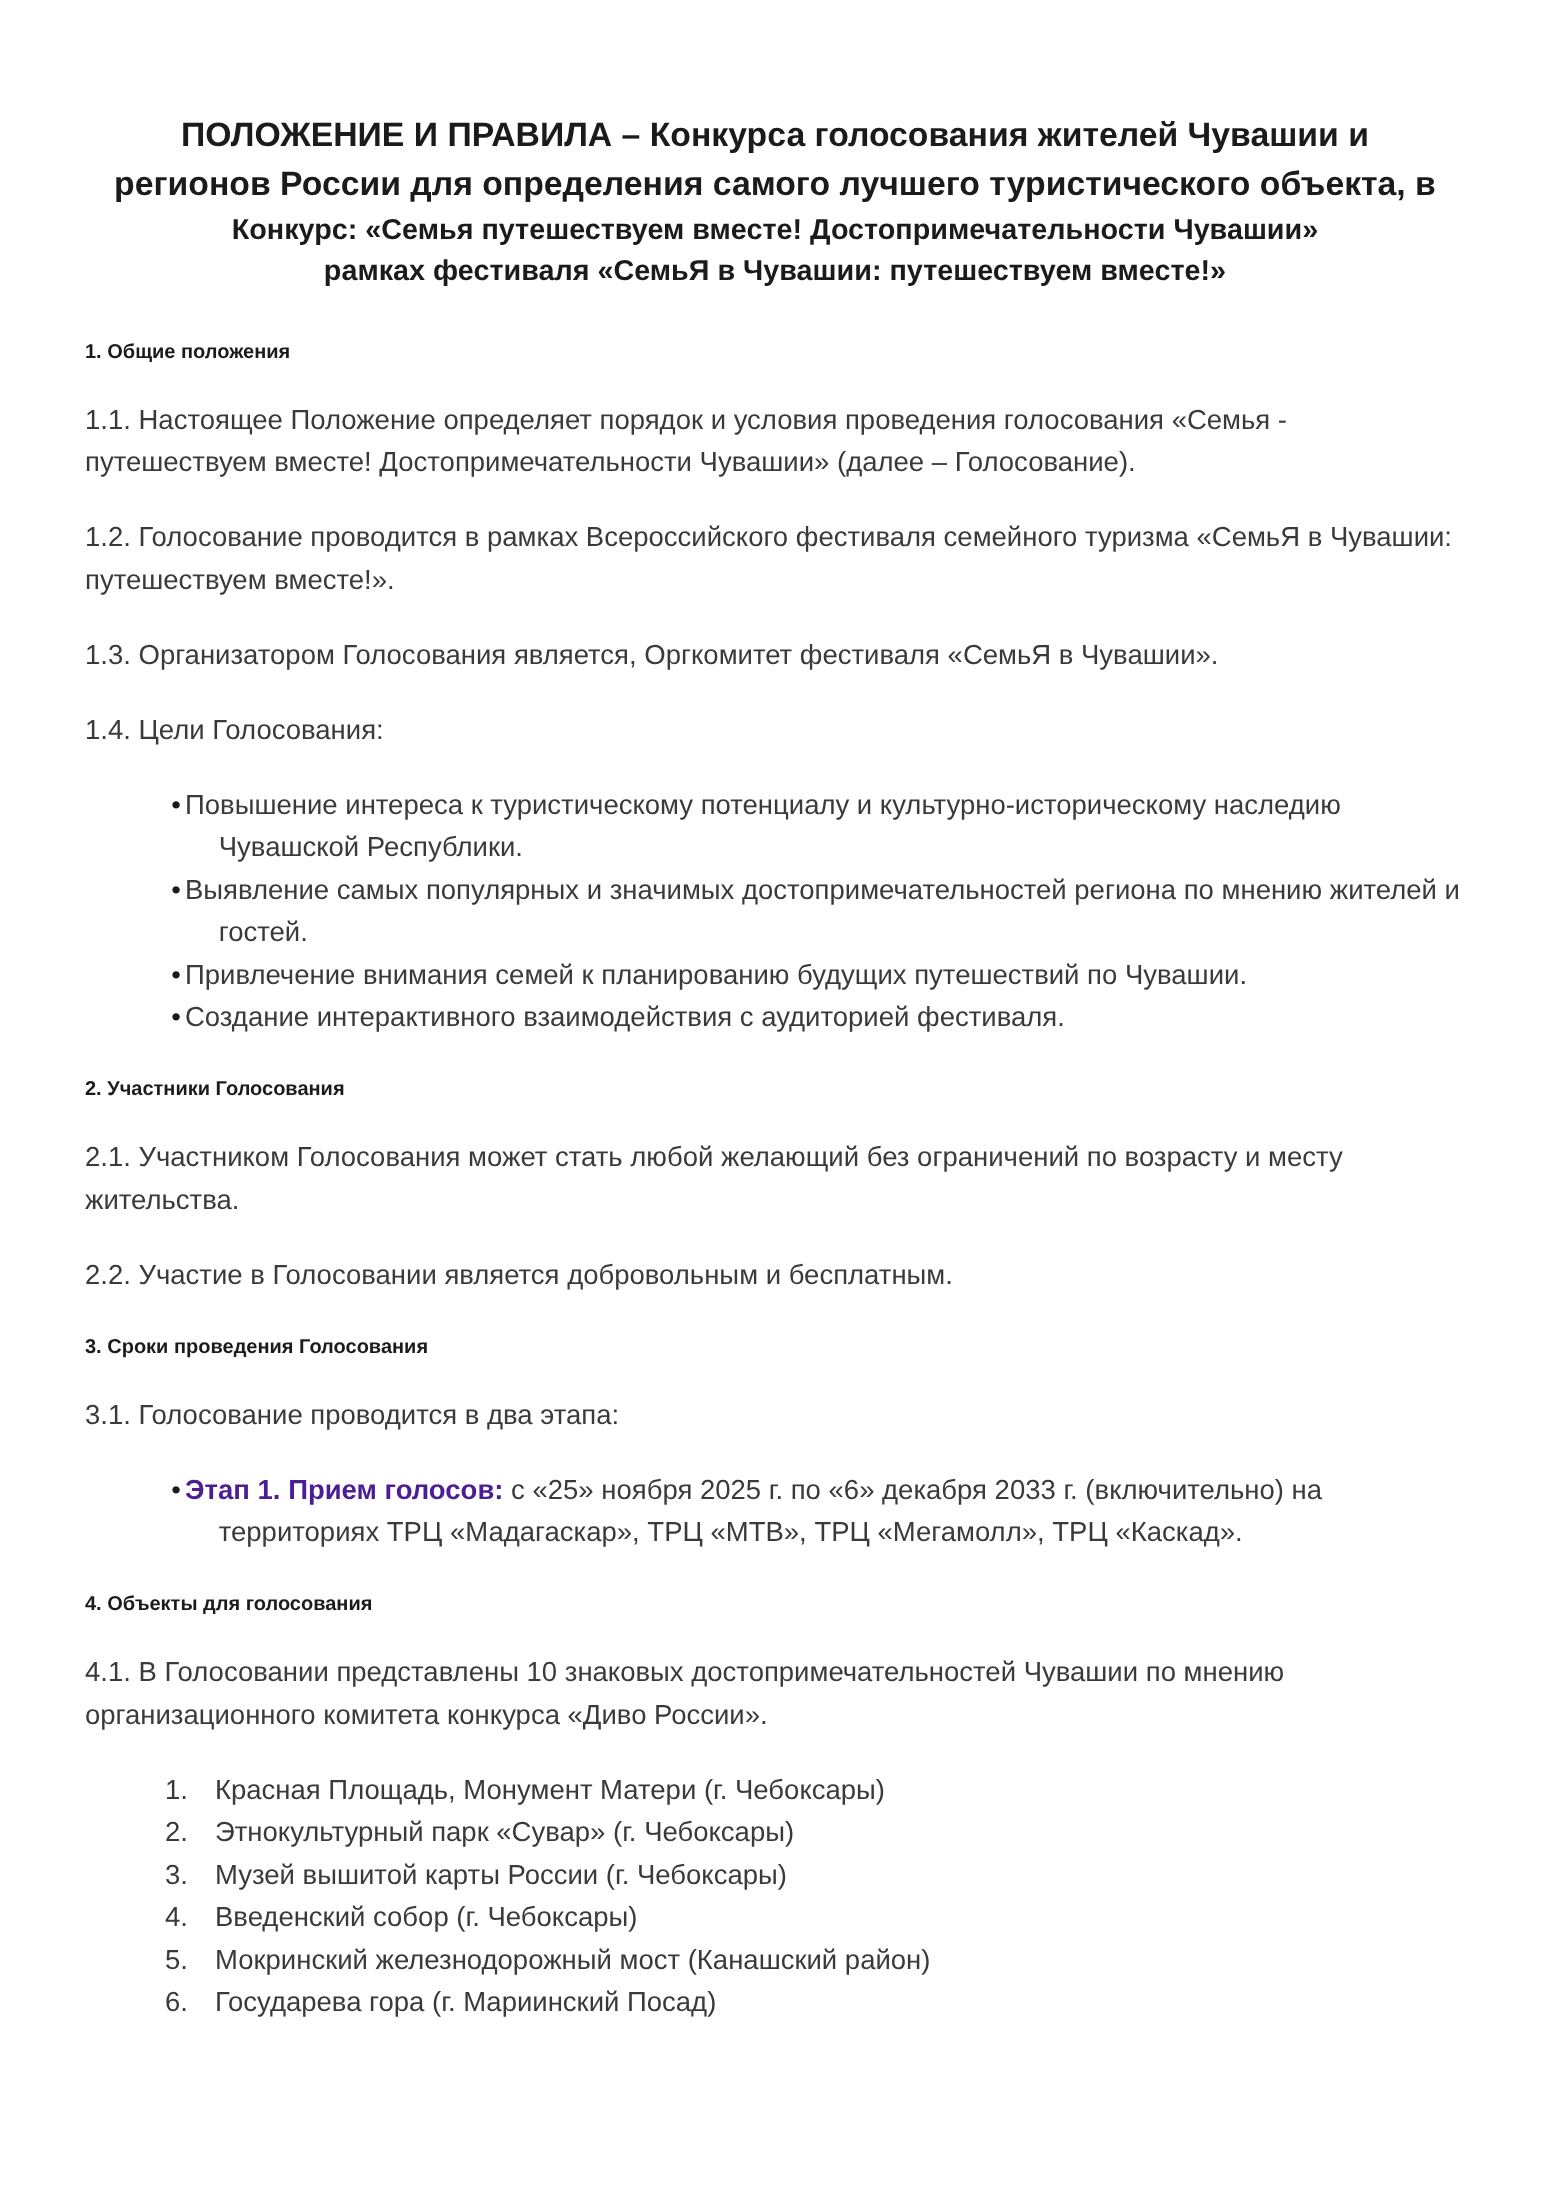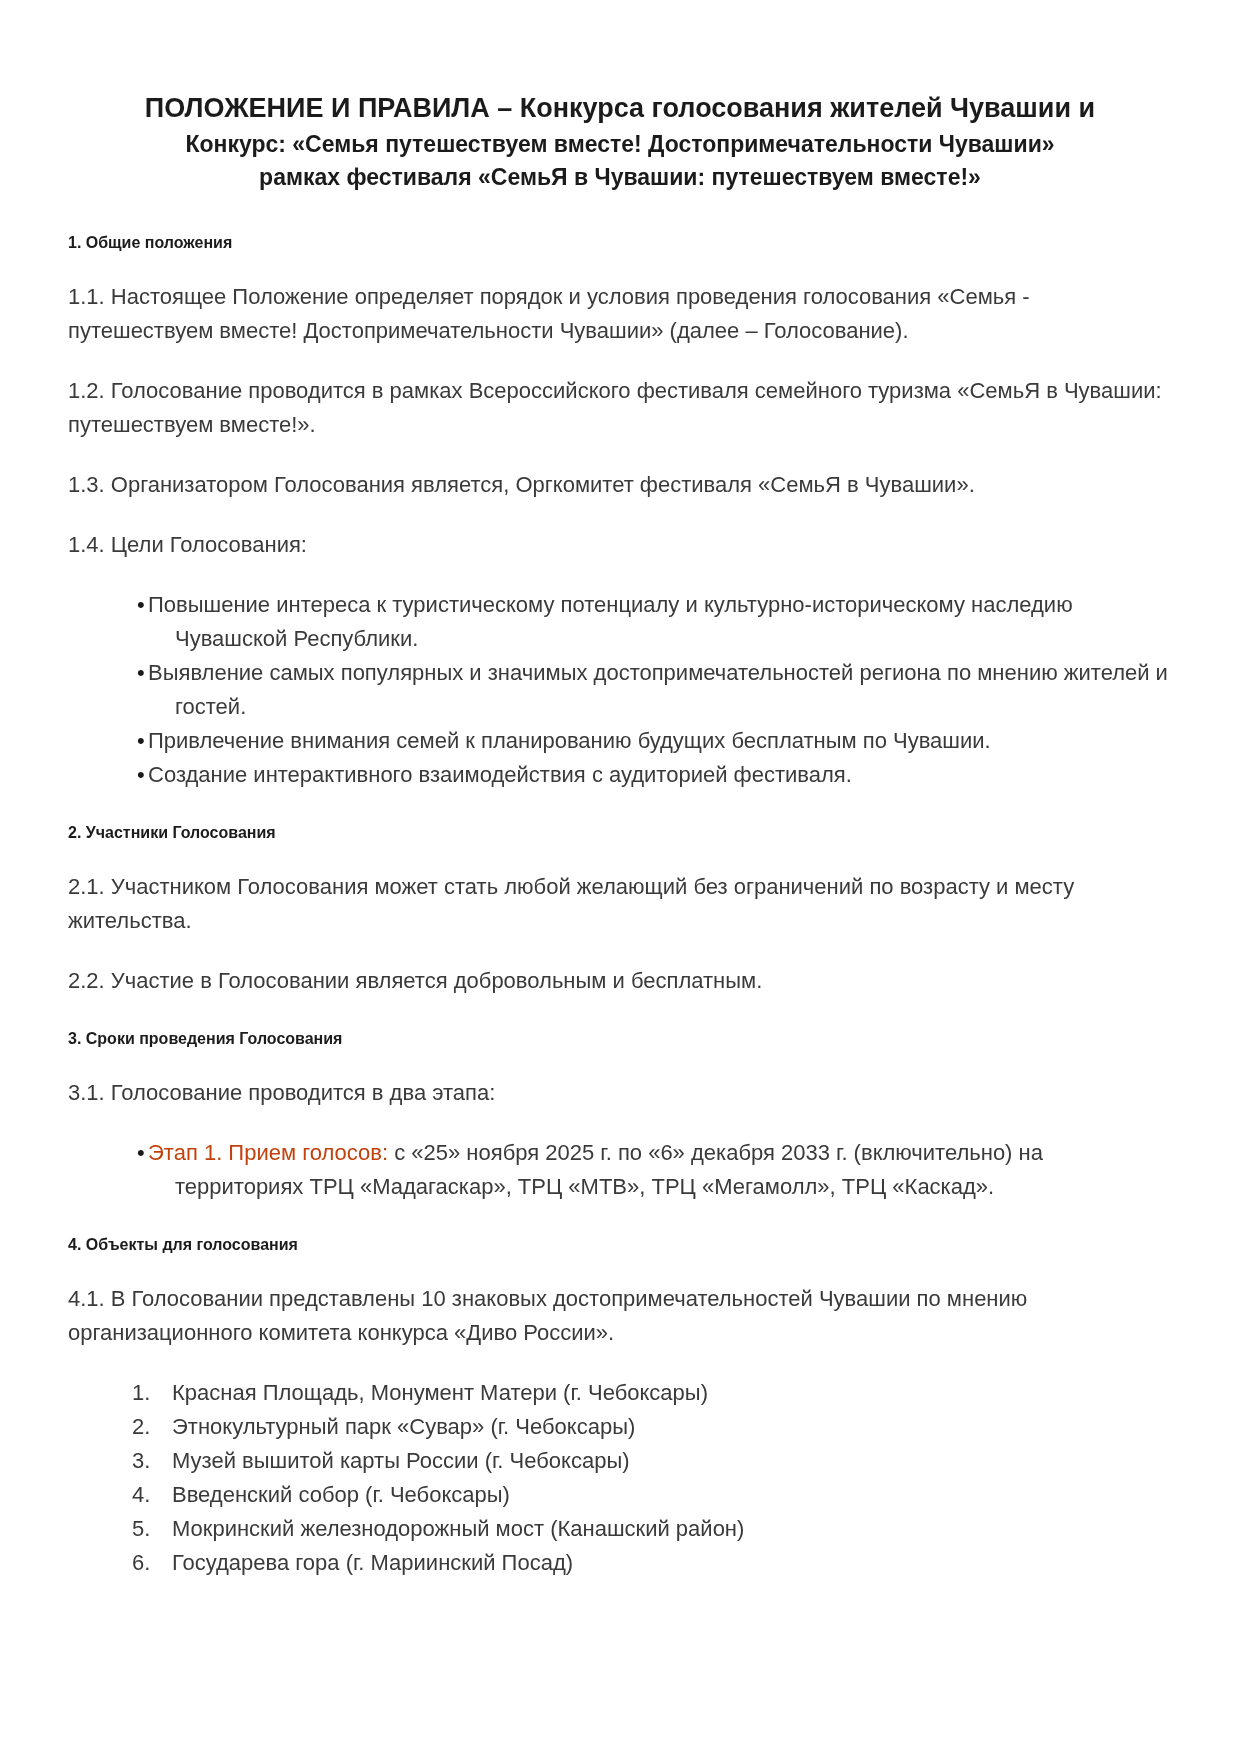--- a/index.html
+++ b/index.html
@@ -68,22 +68,22 @@
   }
   ul.blist li::before {
     content: "\2022";
     position: absolute;
     left: 69px;
     top: 0;
     text-indent: 0;
     color: #1b1b1b;
   }
   ul.blist li strong {
-    font-weight: normal;
-    color: #c2410c;
+    font-weight: bold;
+    color: #4c1d95;
     text-align: center;
   }
   
   ol.nlist {
     list-style: none;
     counter-reset: n;
     margin: 0 0 26px 0;
     padding: 0;
   }
   ol.nlist li {
@@ -100,34 +100,35 @@
     top: 0;
   }
 </style>
 </head>
 <body>
 
 <div class="page">
 
   <header class="doc-title">
     <div class="t-big">ПОЛОЖЕНИЕ И ПРАВИЛА – Конкурса голосования жителей Чувашии и</div>
+    <div class="t-big">регионов России для определения самого лучшего туристического объекта, в</div>
     <div class="t-small">Конкурс: «Семья путешествуем вместе! Достопримечательности Чувашии»</div>
     <div class="t-small">рамках фестиваля «СемьЯ в Чувашии: путешествуем вместе!»</div>
   </header>
 
   <h2 class="sec">1. Общие положения</h2>
   <p class="body">1.1. Настоящее Положение определяет порядок и условия проведения голосования «Семья - путешествуем вместе! Достопримечательности Чувашии» (далее – Голосование).</p>
   <p class="body">1.2. Голосование проводится в рамках Всероссийского фестиваля семейного туризма «СемьЯ в Чувашии: путешествуем вместе!».</p>
   <p class="body">1.3. Организатором Голосования является, Оргкомитет фестиваля «СемьЯ в Чувашии».</p>
   <p class="body">1.4. Цели Голосования:</p>
 
   <ul class="blist">
     <li>Повышение интереса к туристическому потенциалу и культурно-историческому наследию Чувашской Республики.</li>
     <li>Выявление самых популярных и значимых достопримечательностей региона по мнению жителей и гостей.</li>
-    <li>Привлечение внимания семей к планированию будущих бесплатным по Чувашии.</li>
+    <li>Привлечение внимания семей к планированию будущих путешествий по Чувашии.</li>
     <li>Создание интерактивного взаимодействия с аудиторией фестиваля.</li>
   </ul>
 
   <h2 class="sec">2. Участники Голосования</h2>
   <p class="body">2.1. Участником Голосования может стать любой желающий без ограничений по возрасту и месту жительства.</p>
   <p class="body">2.2. Участие в Голосовании является добровольным и бесплатным.</p>
 
   <h2 class="sec">3. Сроки проведения Голосования</h2>
   <p class="body">3.1. Голосование проводится в два этапа:</p>
 

